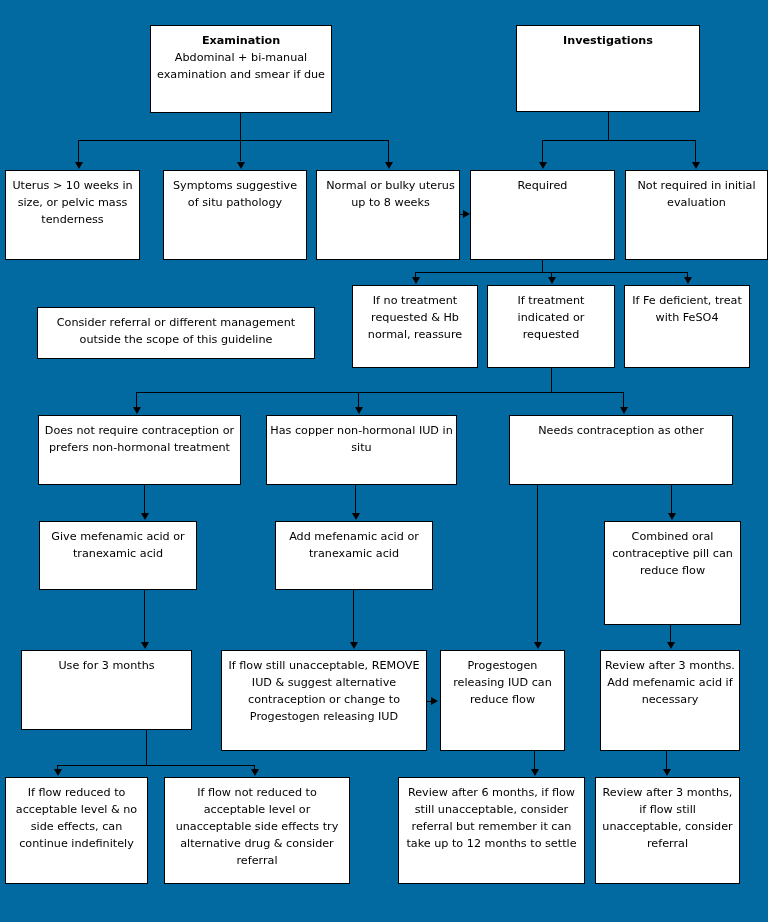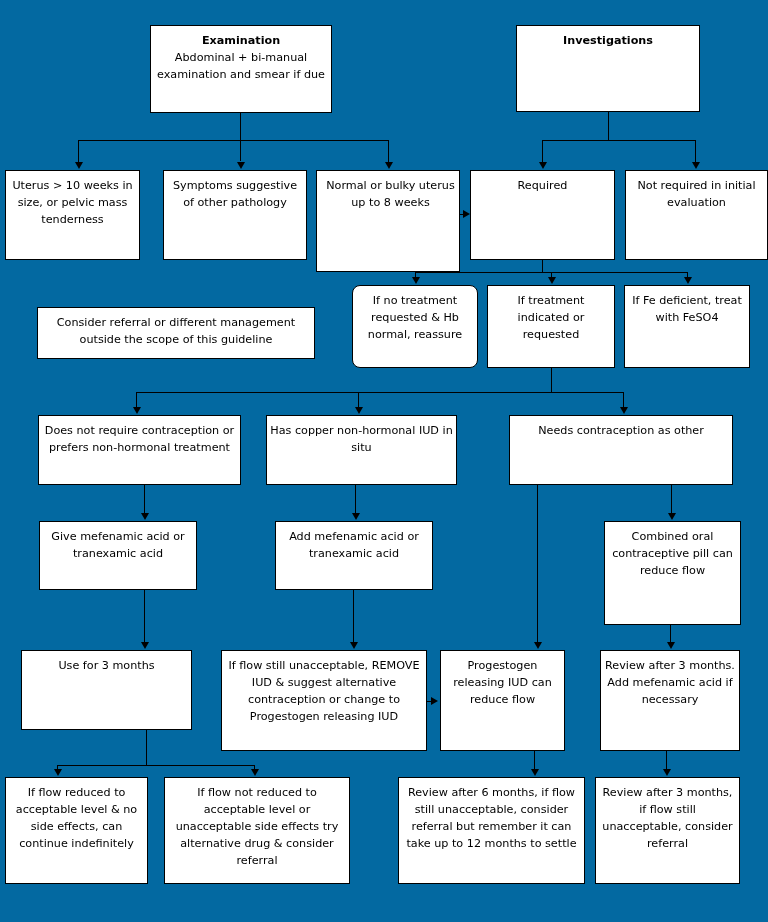--- a/index.html
+++ b/index.html
@@ -72,40 +72,40 @@
   <div class="node" style="left:516px;top:25px;width:184px;height:87px;">
     <span class="ttl">Investigations</span>
     <span class="bdy"></span>
   </div>
 
   <div class="node" style="left:5px;top:170px;width:135px;height:90px;">
     <span class="bdy">Uterus &gt; 10 weeks in size, or pelvic mass tenderness</span>
   </div>
 
   <div class="node" style="left:163px;top:170px;width:144px;height:90px;">
-    <span class="bdy">Symptoms suggestive of other pathology</span>
-  </div>
-
-  <div class="node" style="left:316px;top:170px;width:144px;height:102px;padding-left:8px;">
+    <span class="bdy">Symptoms suggestive of situ pathology</span>
+  </div>
+
+  <div class="node" style="left:316px;top:170px;width:144px;height:90px;padding-left:8px;">
     <span class="bdy">Normal or bulky uterus up to 8 weeks</span>
   </div>
 
   <div class="node" style="left:470px;top:170px;width:145px;height:90px;">
     <span class="bdy">Required</span>
   </div>
 
   <div class="node" style="left:625px;top:170px;width:143px;height:90px;">
     <span class="bdy">Not required in initial evaluation</span>
   </div>
 
   <div class="node" style="left:37px;top:285px;width:278px;height:52px;margin-top:22px;">
     <span class="bdy">Consider referral or different management outside the scope of this guideline</span>
   </div>
 
-  <div class="node" style="left:352px;top:285px;width:126px;height:83px;border-radius:8px;">
+  <div class="node" style="left:352px;top:285px;width:126px;height:83px;">
     <span class="bdy">If no treatment requested &amp; Hb normal, reassure</span>
   </div>
 
   <div class="node" style="left:487px;top:285px;width:128px;height:83px;">
     <span class="bdy">If treatment indicated or requested</span>
   </div>
 
   <div class="node" style="left:624px;top:285px;width:126px;height:83px;">
     <span class="bdy">If Fe deficient, treat with FeSO4</span>
   </div>

